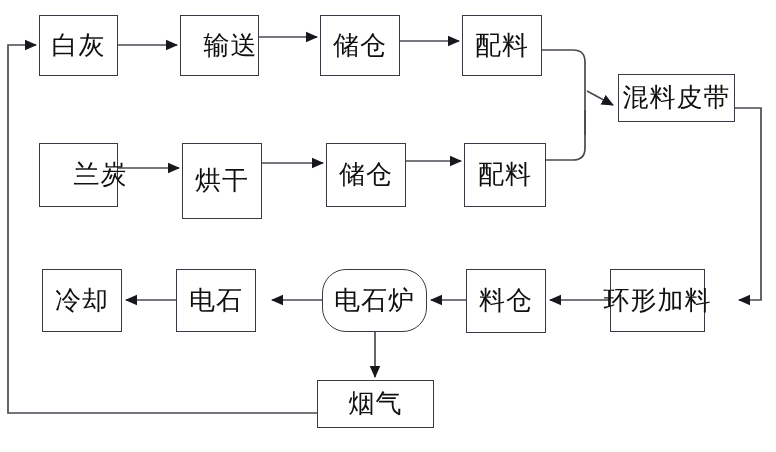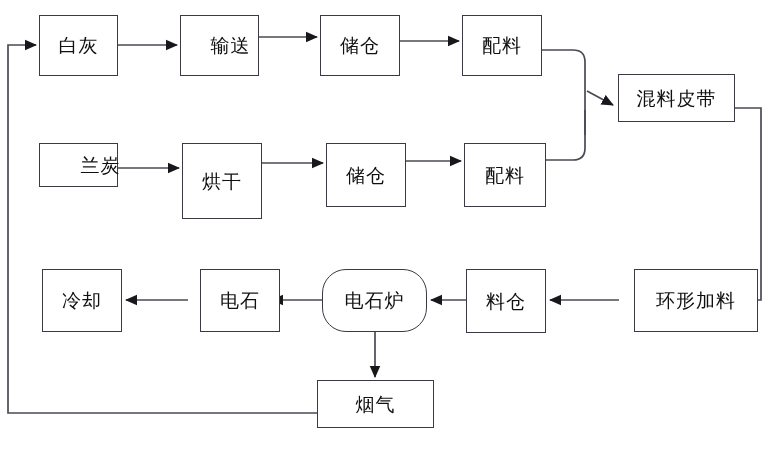--- a/index.html
+++ b/index.html
@@ -27,21 +27,21 @@
   }
   .node {
     position: absolute;
     box-sizing: border-box;
     border: 1.6px solid #3a3a44;
     background: #ffffff;
     display: flex;
     align-items: center;
     justify-content: center;
     color: #10100f;
-    font-size: 19px;
+    font-size: 26px;
     line-height: 1;
     letter-spacing: 1px;
     z-index: 2;
   }
   .node .label {
     display: block;
     white-space: nowrap;
   }
 </style>
 </head>
@@ -92,46 +92,46 @@
   <div class="node" style="left:320px; top:15px;  width:80px;  height:61px;">
     <span class="label">储仓</span>
   </div>
   <div class="node" style="left:462px; top:15px;  width:80px;  height:61px;">
     <span class="label">配料</span>
   </div>
   <div class="node" style="left:618px; top:74px;  width:117px; height:48px;">
     <span class="label">混料皮带</span>
   </div>
 
-  <div class="node" style="left:39px;  top:143px; width:79px;  height:44px;padding-left:44px;">
+  <div class="node" style="left:39px;  top:143px; width:79px;  height:64px;padding-left:44px;">
     <span class="label">兰炭</span>
   </div>
   <div class="node" style="left:182px; top:143px; width:80px;  height:76px;">
     <span class="label">烘干</span>
   </div>
   <div class="node" style="left:326px; top:143px; width:80px;  height:64px;">
     <span class="label">储仓</span>
   </div>
   <div class="node" style="left:464px; top:143px; width:82px;  height:64px;">
     <span class="label">配料</span>
   </div>
 
   <div class="node" style="left:42px;  top:269px; width:80px;  height:63px;">
     <span class="label">冷却</span>
   </div>
-  <div class="node" style="left:200px; top:269px; width:80px;  height:63px;">
+  <div class="node" style="left:176px; top:269px; width:80px;  height:63px;">
     <span class="label">电石</span>
   </div>
   <div class="node" style="left:322px; top:269px; width:105px; height:63px;border-radius:24px;">
     <span class="label">电石炉</span>
   </div>
   <div class="node" style="left:466px; top:269px; width:80px;  height:64px;">
     <span class="label">料仓</span>
   </div>
-  <div class="node" style="left:634px; top:269px; width:124px; height:63px;">
+  <div class="node" style="left:610px; top:269px; width:95px; height:63px;">
     <span class="label">环形加料</span>
   </div>
 
   <div class="node" style="left:317px; top:380px; width:117px; height:48px;">
     <span class="label">烟气</span>
   </div>
 
 </div>
 
 </body></html>

